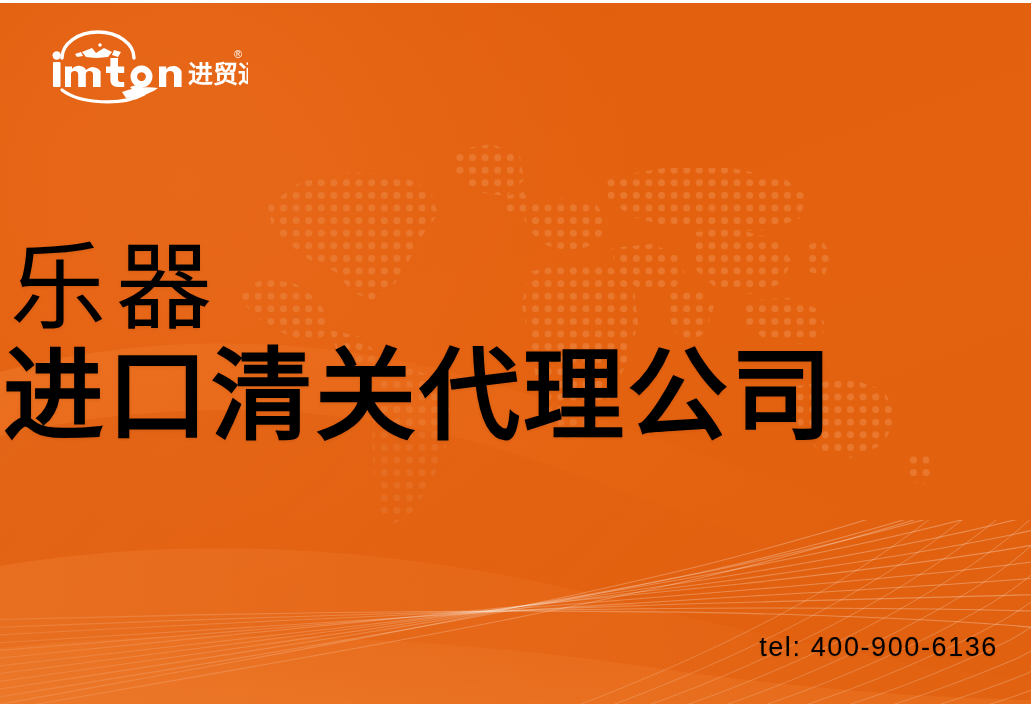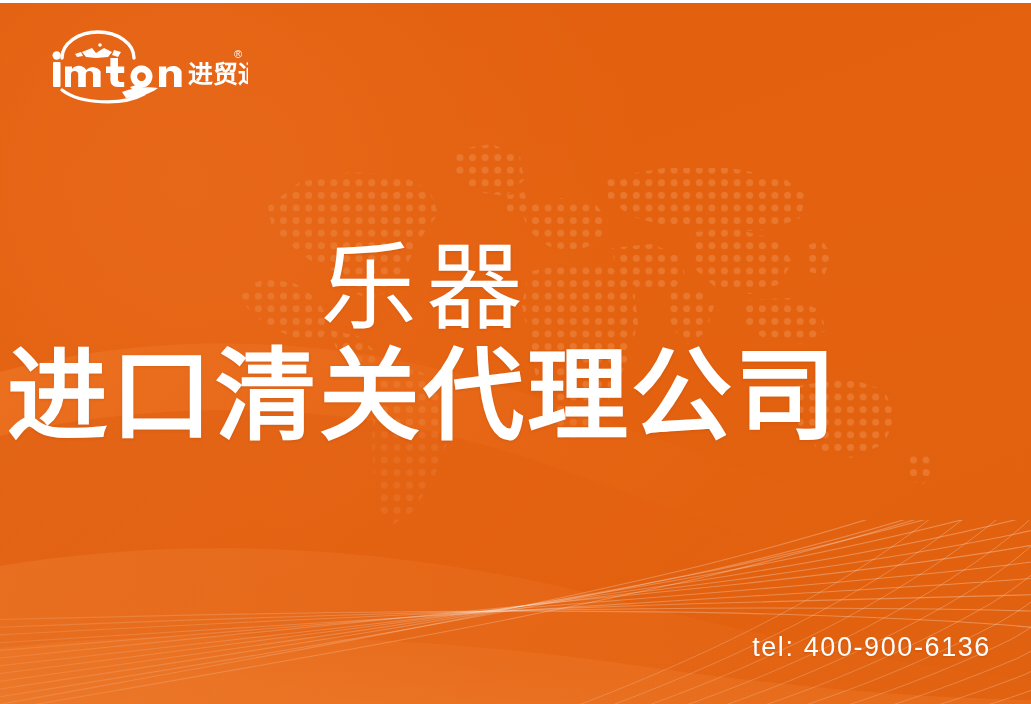--- a/index.html
+++ b/index.html
@@ -75,22 +75,22 @@
     z-index: 30;
   }
 
   
   .headline {
     position: absolute;
     left: 0;
     top: 236px;
     width: 843px;
     z-index: 30;
-    text-align: center;
-    color: #ffffff;
+    text-align: left;
+    color: #000000;
   }
   .headline-line1 {
     font-size: 96px;
     line-height: 104px;
     font-weight: 400;
     letter-spacing: 10px;
     text-indent: 10px;
     white-space: nowrap;
     text-shadow: 0 1px 3px rgba(130,48,0,0.18);
   }
@@ -100,24 +100,24 @@
     font-weight: 700;
     letter-spacing: 3px;
     text-indent: 3px;
     white-space: nowrap;
     text-shadow: 0 1px 3px rgba(130,48,0,0.18);
   }
 
   
   .tel {
     position: absolute;
-    right: 40px;
+    right: 33px;
     top: 632px;
     z-index: 30;
-    color: #ffffff;
+    color: #000000;
     font-size: 27px;
     line-height: 30px;
     letter-spacing: 1.6px;
     white-space: nowrap;
     text-shadow: 0 1px 2px rgba(130,48,0,0.22);
   }
 </style>
 </head>
 <body>
 

